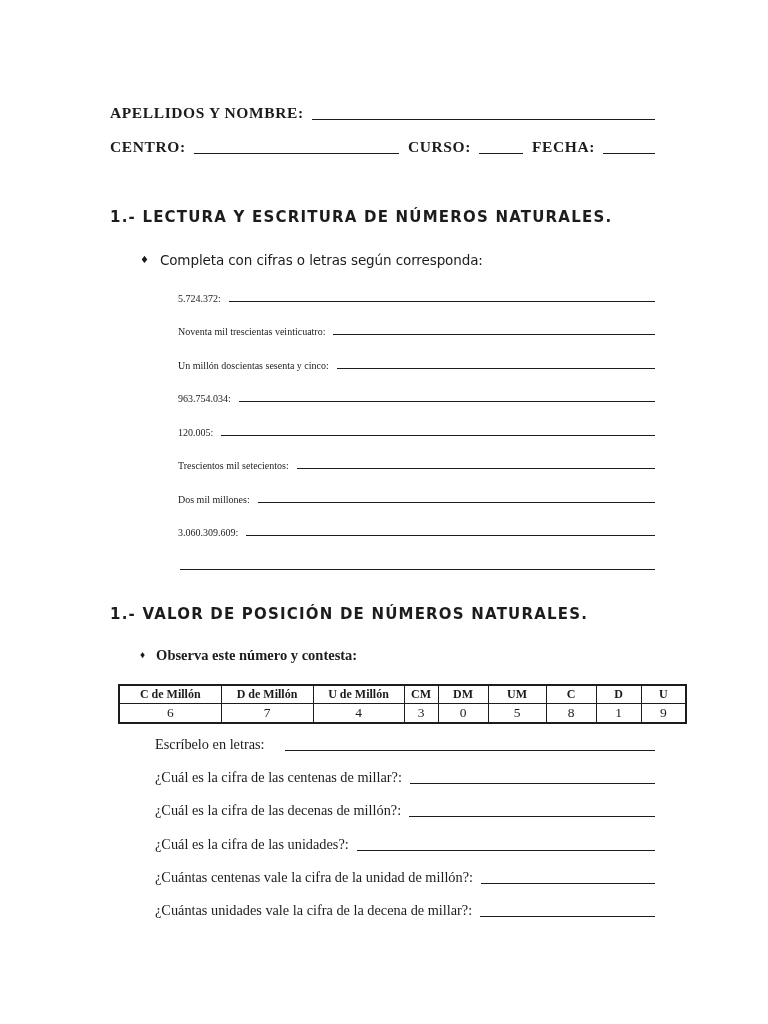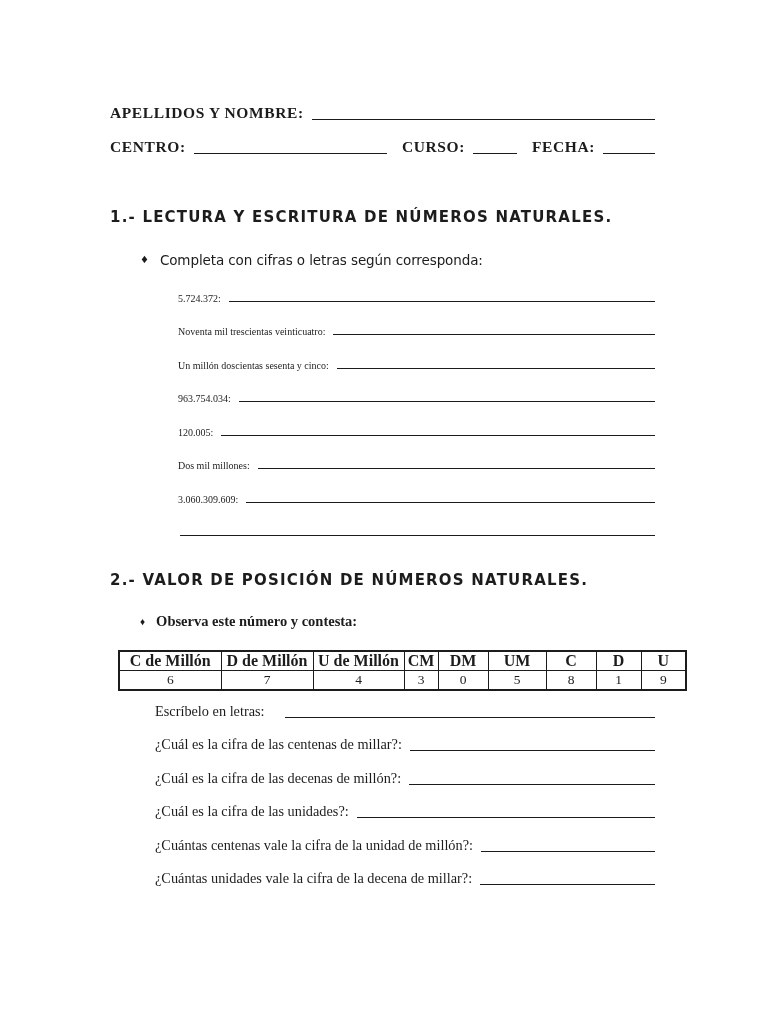--- a/index.html
+++ b/index.html
@@ -17,21 +17,21 @@
   .hrow { display: flex; align-items: flex-end; height: 18px; }
   .hrow1 { margin-top: 104px; }
   .hrow2 { margin-top: 16px; }
   .hlabel {
     font-family: "Liberation Serif", serif;
     font-weight: bold;
     font-size: 15.5px;
     letter-spacing: 0.6px;
     white-space: nowrap;
   }
-  .hlabel.gap { margin-left: 15px; }
+  .hlabel.gap { margin-left: 9px; }
   .fill-line {
     flex: 1 1 auto;
     align-self: flex-end;
     height: 0;
     border-bottom: 1.5px solid #1c1c1c;
     margin-left: 8px;
     margin-bottom: 2px;
   }
   .fill-line.w45 { flex: 0 0 44px; }
   .fill-line.w52 { flex: 0 0 52px; }
@@ -69,21 +69,21 @@
     border: 2px solid #1c1c1c;
     font-family: "Liberation Serif", serif;
   }
   .pv-table th, .pv-table td {
     border: 1px solid #1c1c1c;
     text-align: center;
     vertical-align: middle;
     padding: 0;
     overflow: hidden;
   }
-  .pv-table th { font-size: 16px; font-weight: bold; height: 17px; }
+  .pv-table th { font-size: 12px; font-weight: bold; height: 17px; }
   .pv-table td { font-size: 13.5px; font-weight: normal; height: 18px; }
   
   .questions { padding-left: 45px; margin-top: 1px; }
   .q-row {
     display: flex; align-items: flex-end; height: 33.4px;
     font-family: "Liberation Serif", serif; font-size: 14.3px;
   }
   .q-row:first-child { height: 28px; gap: 12px; }
   .q-row .label { white-space: nowrap; }
 </style>
@@ -128,34 +128,38 @@
     </div>
     <div class="item-row">
       <span class="label">963.754.034:</span>
       <span class="fill-line"></span>
     </div>
     <div class="item-row">
       <span class="label">120.005:</span>
       <span class="fill-line"></span>
     </div>
     <div class="item-row">
+      <span class="label">Trescientos mil setecientos:</span>
+      <span class="fill-line"></span>
+    </div>
+    <div class="item-row">
       <span class="label">Dos mil millones:</span>
       <span class="fill-line"></span>
     </div>
     <div class="item-row">
       <span class="label">3.060.309.609:</span>
       <span class="fill-line"></span>
     </div>
     <div class="item-row blank">
       <span class="label"></span>
       <span class="fill-line"></span>
     </div>
   </div>
 
-  <h2 class="sec-title s2">2.- VALOR DE POSICIÓN DE NÚMEROS NATURALES.</h2>
+  <h2 class="sec-title s2">1.- VALOR DE POSICIÓN DE NÚMEROS NATURALES.</h2>
 
   <div class="instr instr2">
     <span class="bullet">♦</span>
     <span>Observa este número y contesta:</span>
   </div>
 
   <table class="pv-table">
     <colgroup>
       <col style="width:102px">
         <col style="width:92px">

